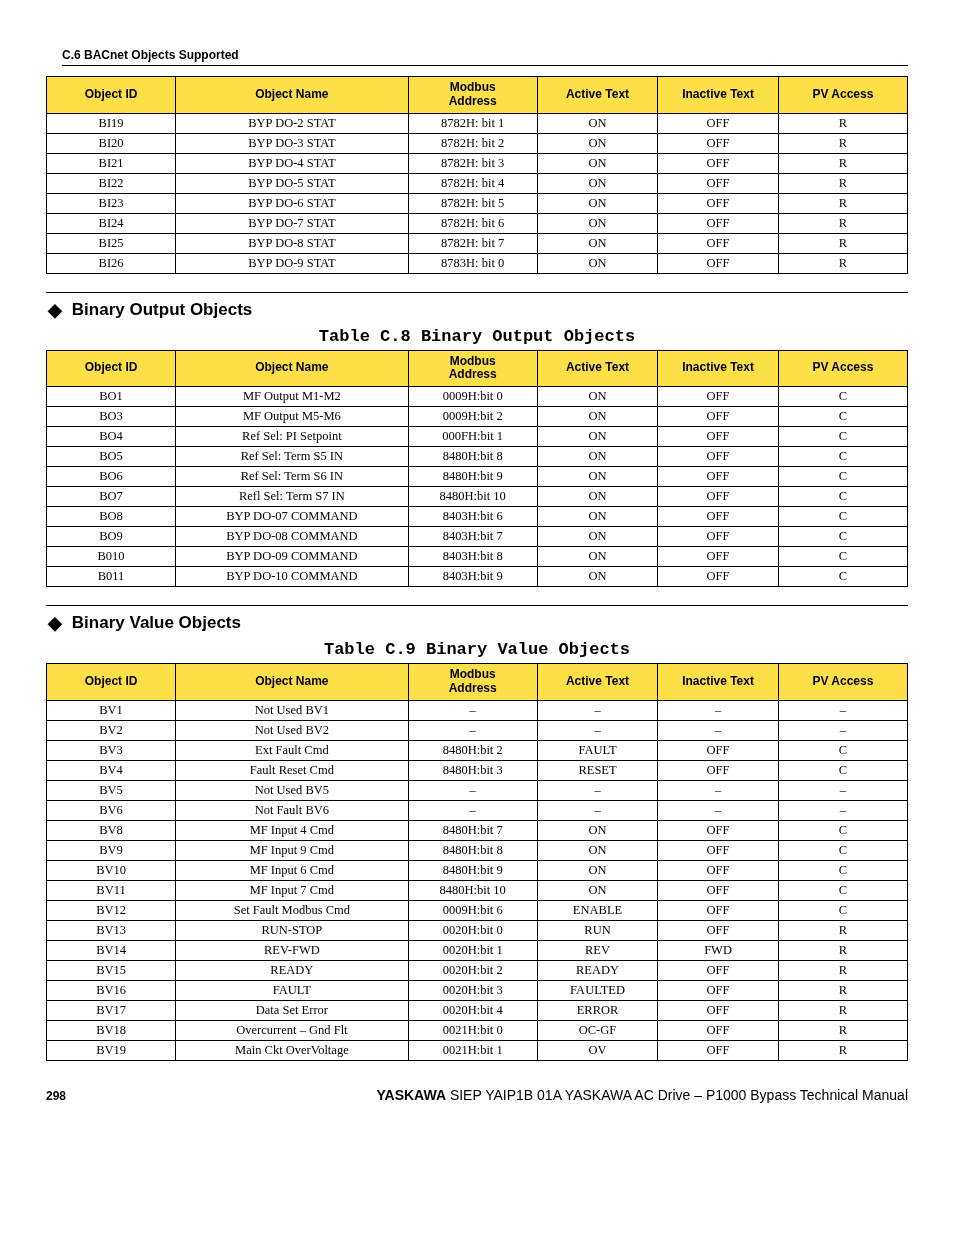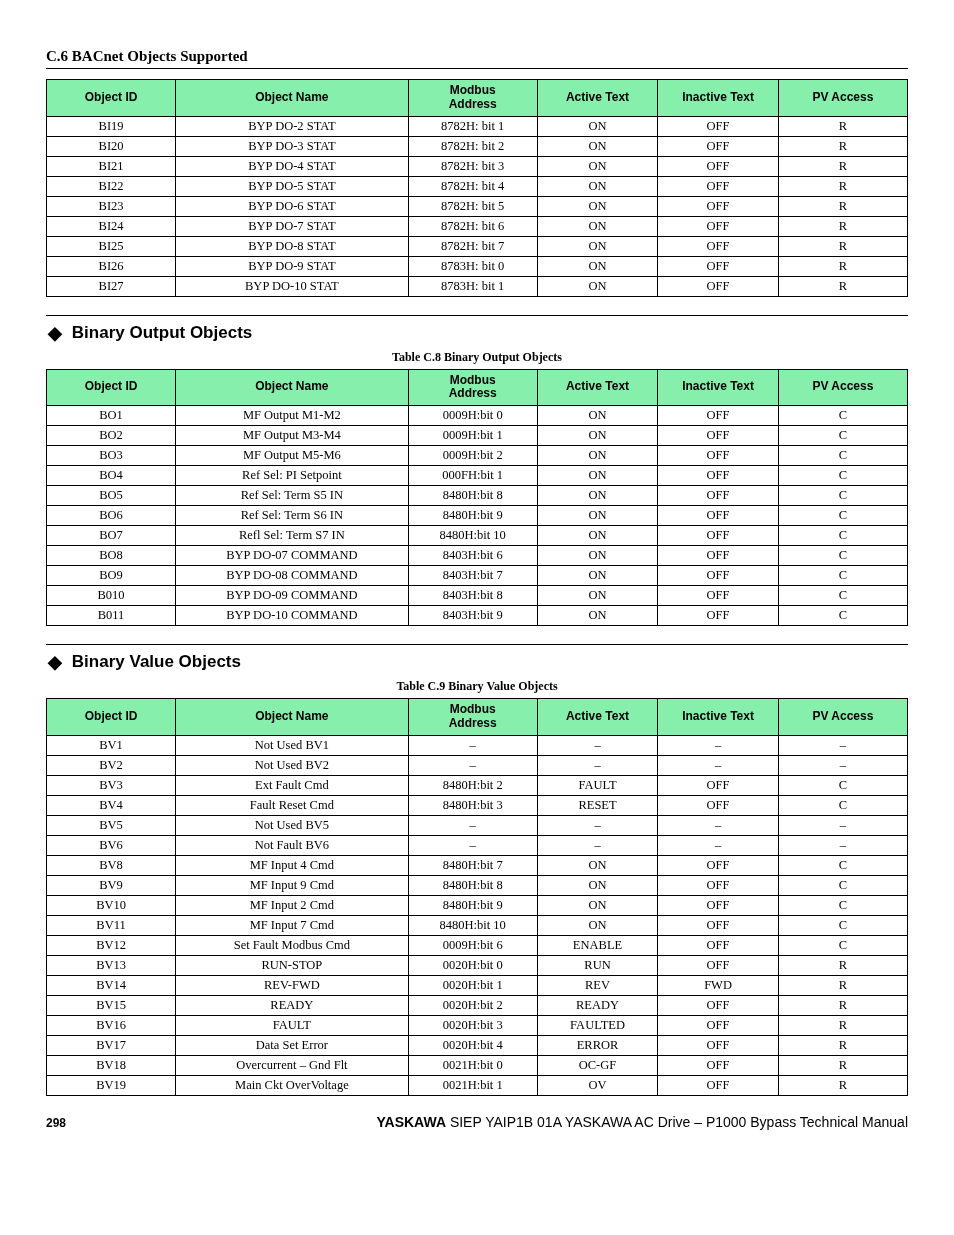--- a/index.html
+++ b/index.html
@@ -6,82 +6,83 @@
     font-family: "Times New Roman", serif;
     font-size: 13px;
     margin: 0;
     padding: 48px 46px 30px 46px;
     color: #000;
     background: #fff;
     width: 954px;
     box-sizing: border-box;
   }
   .section-header {
-    font-family: Liberation Serif, serif;
+    font-family: Liberation Sans, sans-serif;
     font-weight: bold;
-    font-size: 15px;
+    font-size: 12px;
     border-bottom: 1.5px solid #000;
     padding-bottom: 3px;
     margin-bottom: 10px;
+    margin-left: 16px;
   }
   .subsection {
     font-family: Arial, Helvetica, sans-serif;
     font-weight: bold;
     font-size: 17px;
     margin-top: 18px;
     margin-bottom: 6px;
     display: flex;
     align-items: center;
     border-top: 1px solid #000;
     padding-top: 6px;
   }
   .subsection .diamond {
     font-size: 18px;
     margin-right: 10px;
     margin-left: 2px;
   }
   .table-caption {
-    font-family: Liberation Serif, serif;
+    font-family: Liberation Mono, monospace;
     font-weight: bold;
-    font-size: 12px;
+    font-size: 17px;
     text-align: center;
     margin: 4px 0 4px 0;
   }
   table {
     width: 100%;
     border-collapse: collapse;
     font-size: 12.5px;
   }
   th {
     font-family: Arial, Helvetica, sans-serif;
     font-weight: bold;
     font-size: 12px;
     border: 1px solid #000;
     padding: 4px 0;
     text-align: center;
-    background: #86efac;
+    background: #fde047;
     line-height: 1.15;
   }
   td {
     border: 1px solid #000;
     padding: 2px 6px;
     text-align: center;
     font-family: "Times New Roman", serif;
   }
   .col-id   { width: 15%; }
   .col-name { width: 27%; }
   .col-mod  { width: 15%; text-align: center; }
   .col-act  { width: 14%; }
   .col-inact{ width: 14%; text-align: center; }
   .col-pv   { width: 15%; }
   .footer {
     display: flex;
     justify-content: space-between;
     align-items: baseline;
-    margin-top: 18px;
+    margin-top: 26px;
     font-size: 11px;
   }
   .footer .pagenum {
     font-family: Arial, Helvetica, sans-serif;
     font-weight: bold;
     font-size: 12px;
   }
   .footer .manual {
     font-family: Arial, Helvetica, sans-serif;
     font-size: 14px;
@@ -162,28 +163,20 @@
         <td>R</td>
       </tr>
       <tr>
         <td>BI26</td>
         <td>BYP DO-9 STAT</td>
         <td>8783H: bit 0</td>
         <td>ON</td>
         <td>OFF</td>
         <td>R</td>
       </tr>
-      <tr>
-        <td>BI27</td>
-        <td>BYP DO-10 STAT</td>
-        <td>8783H: bit 1</td>
-        <td>ON</td>
-        <td>OFF</td>
-        <td>R</td>
-      </tr>
     </tbody>
 </table>
 
 <div class="subsection">
   <span class="diamond">◆</span>
   <span>Binary Output Objects</span>
 </div>
 <div class="table-caption">Table C.8  Binary Output Objects</div>
 
 <table>
@@ -200,28 +193,20 @@
   <tbody id="tbody2">
       <tr>
         <td>BO1</td>
         <td>MF Output M1-M2</td>
         <td>0009H:bit 0</td>
         <td>ON</td>
         <td>OFF</td>
         <td>C</td>
       </tr>
       <tr>
-        <td>BO2</td>
-        <td>MF Output M3-M4</td>
-        <td>0009H:bit 1</td>
-        <td>ON</td>
-        <td>OFF</td>
-        <td>C</td>
-      </tr>
-      <tr>
         <td>BO3</td>
         <td>MF Output M5-M6</td>
         <td>0009H:bit 2</td>
         <td>ON</td>
         <td>OFF</td>
         <td>C</td>
       </tr>
       <tr>
         <td>BO4</td>
         <td>Ref Sel: PI Setpoint</td>
@@ -366,21 +351,21 @@
       <tr>
         <td>BV9</td>
         <td>MF Input 9 Cmd</td>
         <td>8480H:bit 8</td>
         <td>ON</td>
         <td>OFF</td>
         <td>C</td>
       </tr>
       <tr>
         <td>BV10</td>
-        <td>MF Input 2 Cmd</td>
+        <td>MF Input 6 Cmd</td>
         <td>8480H:bit 9</td>
         <td>ON</td>
         <td>OFF</td>
         <td>C</td>
       </tr>
       <tr>
         <td>BV11</td>
         <td>MF Input 7 Cmd</td>
         <td>8480H:bit 10</td>
         <td>ON</td>

